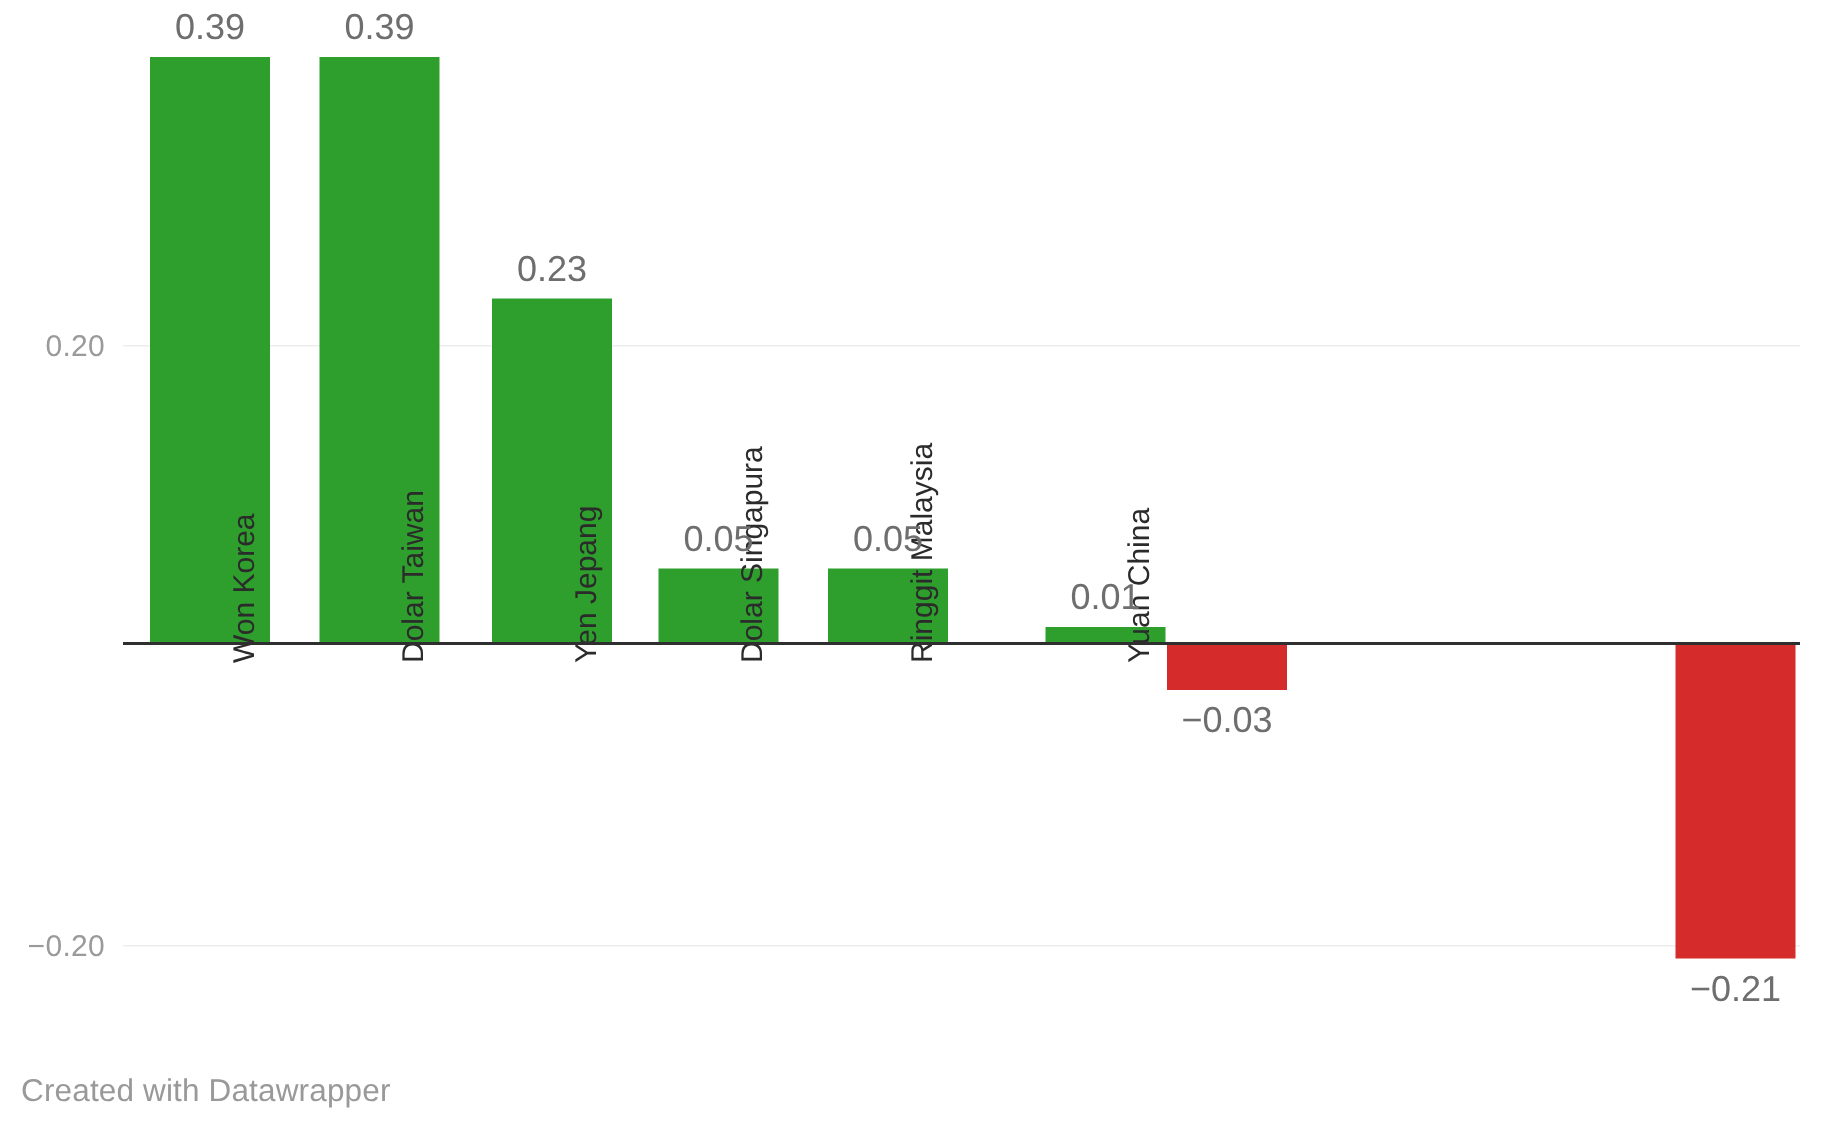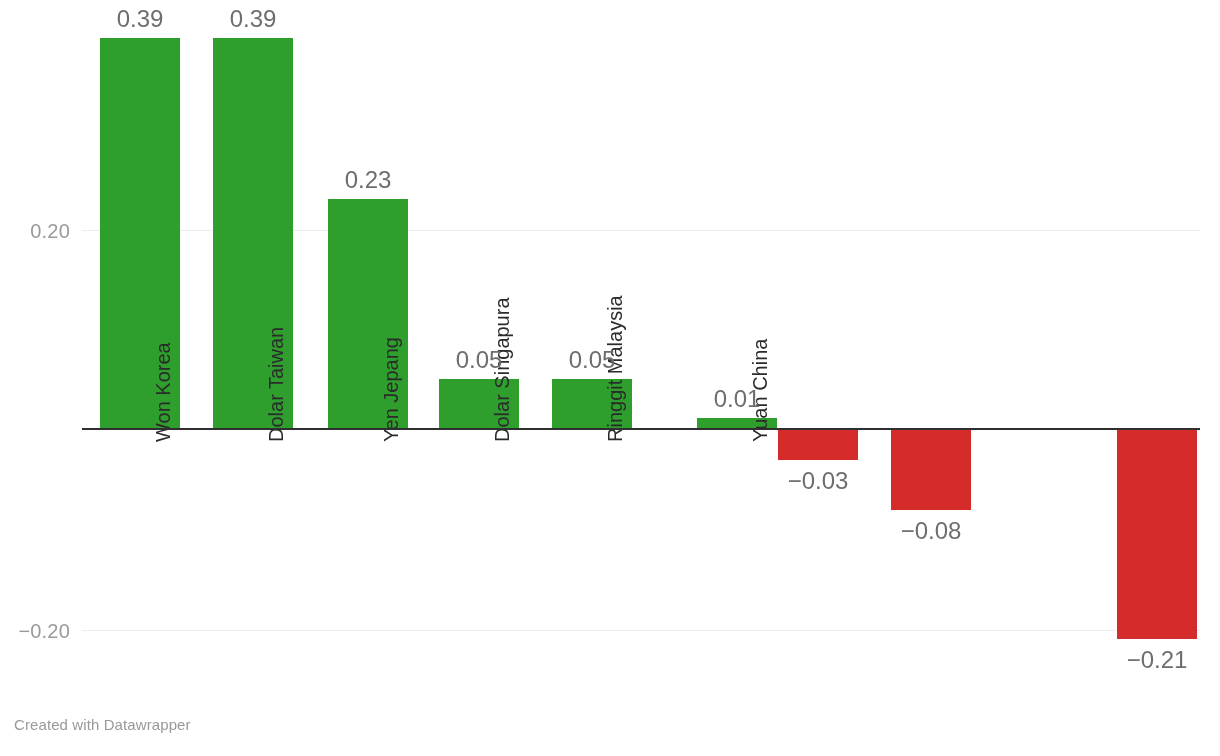--- a/index.html
+++ b/index.html
@@ -96,21 +96,21 @@
     transform-origin: 0 0;
     transform: rotate(-90deg);
     z-index: 4;
   }
 
   
   .footer {
     position: absolute;
     left: 14px;
     top: 716px;
-    font-size: 15px;
+    font-size: 21px;
     color: #999999;
     letter-spacing: 0.1px;
     white-space: nowrap;
   }
 </style>
 </head>
 <body>
 
 <div id="chart-root">
 
@@ -161,25 +161,20 @@
         <div class="value-label" style="top:385px;">0.01</div>
         <div class="cat-label" style="left:52px;top:442px;">Yuan China</div>
       </div>
 
       <div class="bar-group" style="left:778px;width:80px;">
         <div class="bar neg" style="top:430px;height:30px;"></div>
         <div class="value-label" style="top:467px;">−0.03</div>
 
       </div>
 
-      <div class="bar-group" style="left:891px;width:80px;">
-        <div class="bar neg" style="top:430px;height:80px;"></div>
-        <div class="value-label" style="top:517px;">−0.08</div>
-
-      </div>
 
 
       <div class="bar-group" style="left:1117px;width:80px;">
         <div class="bar neg" style="top:430px;height:209px;"></div>
         <div class="value-label" style="top:646px;">−0.21</div>
 
       </div>
 
     </div>
   </div>

